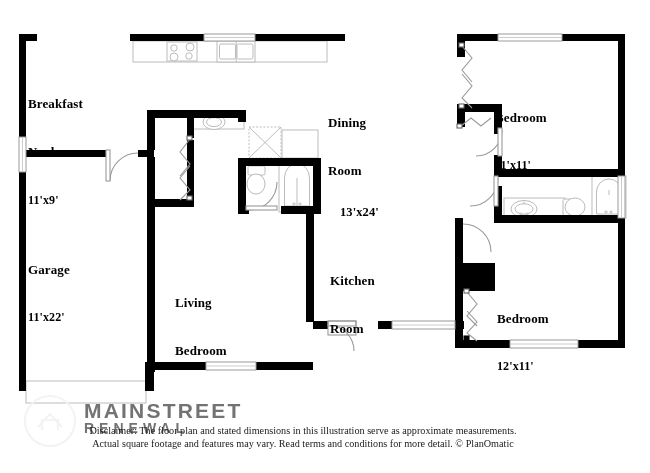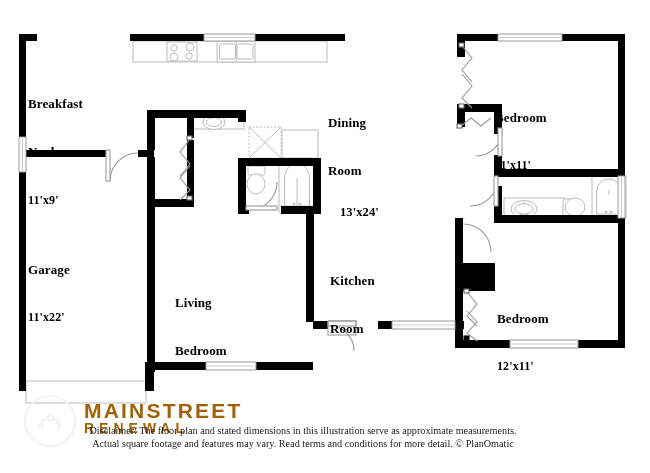--- a/index.html
+++ b/index.html
@@ -60,21 +60,21 @@
     pointer-events: none;
   }
   #watermark .wm-text {
     position: absolute;
     left: 62px;
     top: 2px;
     font-family: "Liberation Sans", sans-serif;
     font-size: 21px;
     font-weight: bold;
     letter-spacing: 2.2px;
-    color: #a16207;
+    color: #737373;
     line-height: 1.0;
   }
   #watermark .wm-text .wm-sub {
     display: block;
     font-size: 14px;
     letter-spacing: 5.0px;
     margin-top: 0;
   }
 </style>
 </head>

